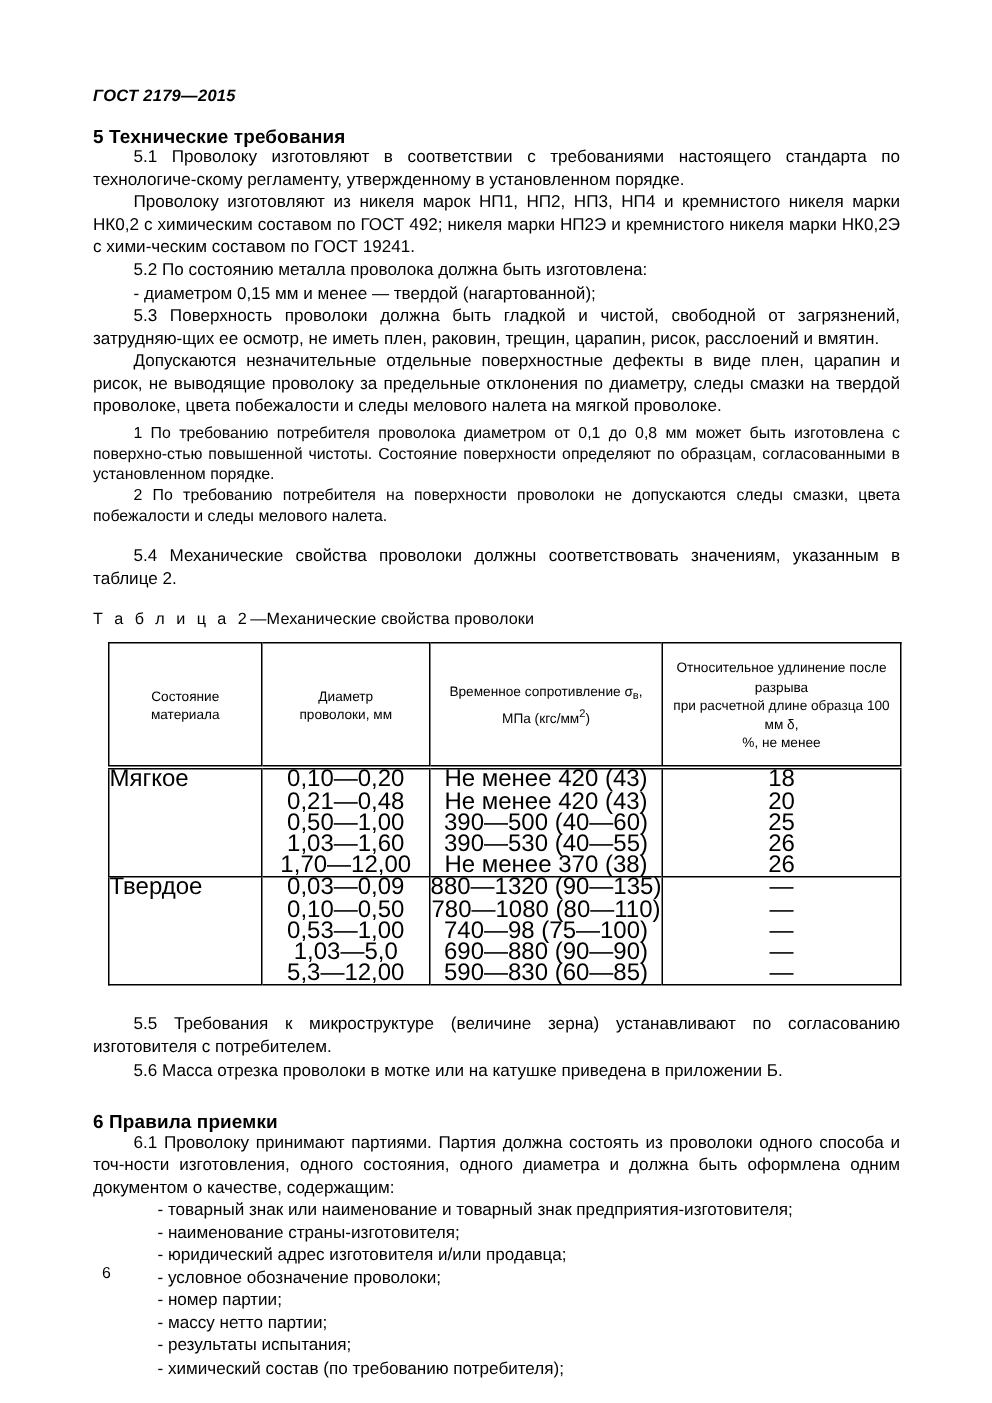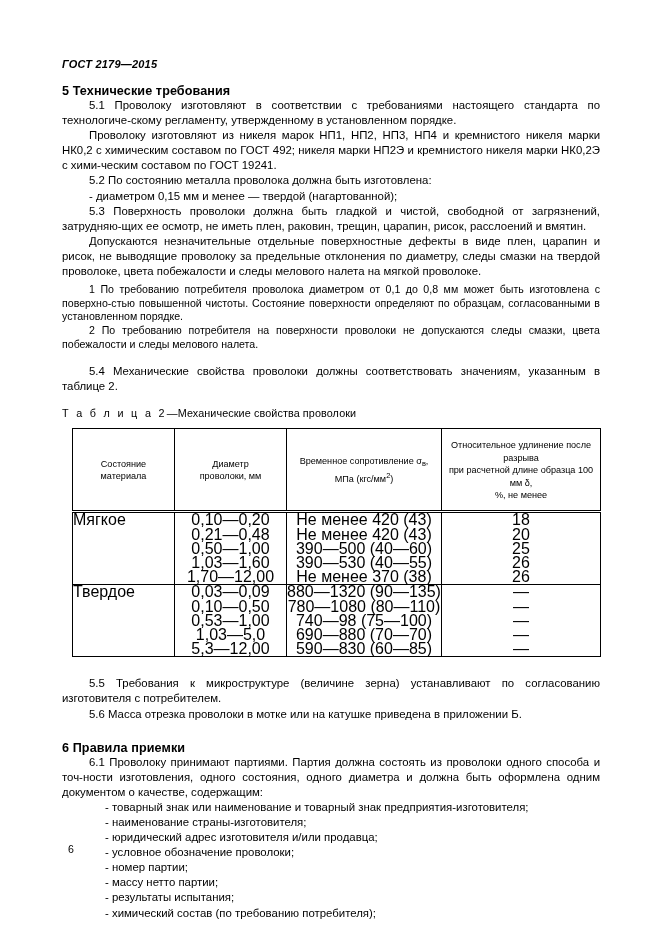--- a/index.html
+++ b/index.html
@@ -227,21 +227,21 @@
             <span class="l">0,03—0,09</span>
             <span class="l">0,10—0,50</span>
             <span class="l">0,53—1,00</span>
             <span class="l">1,03—5,0</span>
             <span class="l">5,3—12,00</span>
           </td>
           <td class="numlist">
             <span class="l">880—1320 (90—135)</span>
             <span class="l">780—1080 (80—110)</span>
             <span class="l">740—98 (75—100)</span>
-            <span class="l">690—880 (70—70)</span>
+            <span class="l">690—880 (90—90)</span>
             <span class="l">590—830 (60—85)</span>
           </td>
           <td class="numlist">
             <span class="l">—</span>
             <span class="l">—</span>
             <span class="l">—</span>
             <span class="l">—</span>
             <span class="l">—</span>
           </td>
         </tr>

